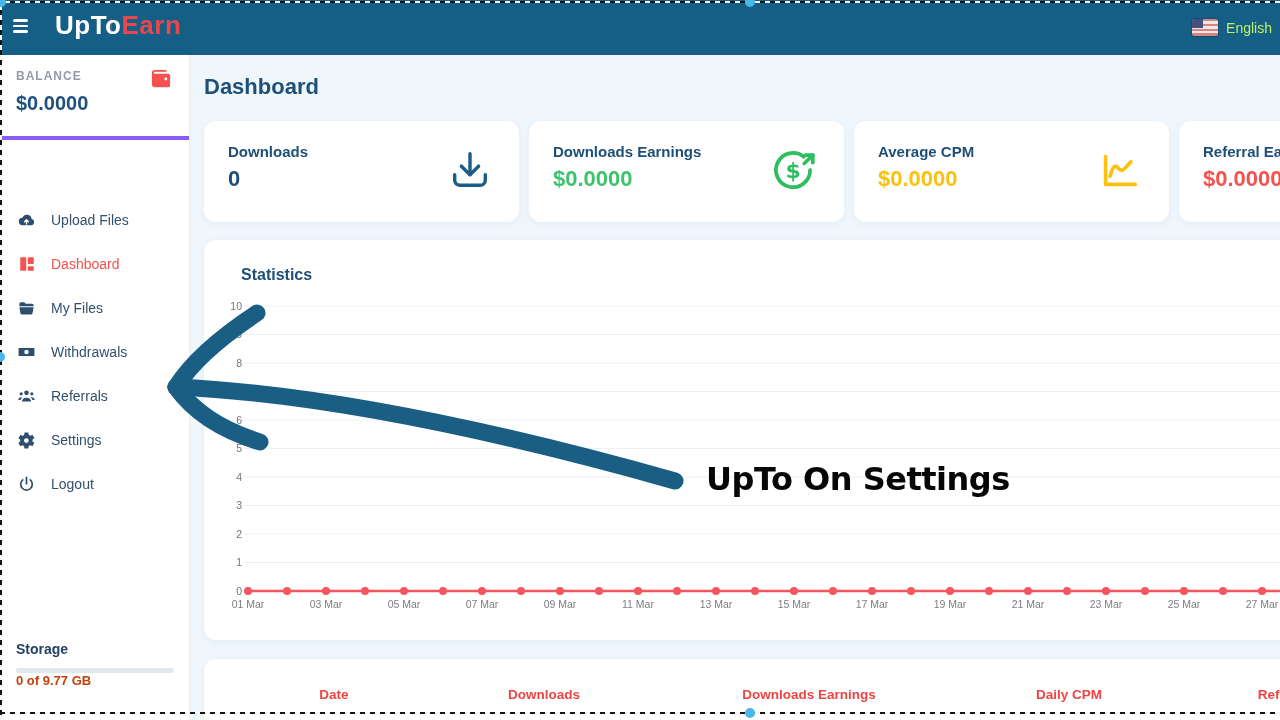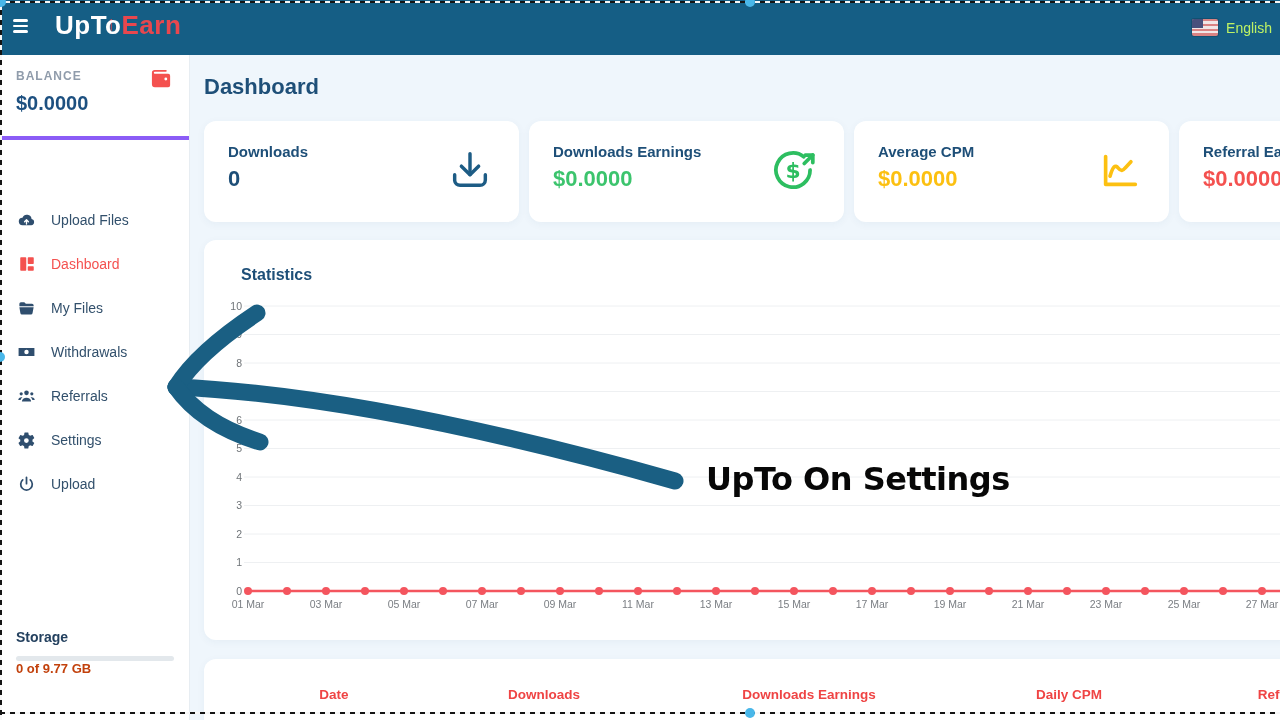--- a/index.html
+++ b/index.html
@@ -28,21 +28,21 @@
   .balance-box { position:relative; height:85px; border-bottom:4px solid #8b5cf6; padding:14px 16px; }
   .balance-label { font-size:12px; font-weight:700; letter-spacing:1px; color:#909cab; }
   .balance-value { margin-top:9px; font-size:20px; font-weight:700; color:#1d5080; }
   .wallet { position:absolute; right:16px; top:12px; color:#f4514f; }
   .menu { position:absolute; top:143px; left:0; width:100%; }
   .menu-item { display:flex; align-items:center; height:44px; padding-left:17px; gap:15px; cursor:pointer; }
   .mi-icon { width:19px; height:19px; display:flex; align-items:center; justify-content:center; color:#2f4e6e; }
   .mi-label { font-size:14px; font-weight:500; color:#32506c; }
   .menu-item.active .mi-icon { color:#f4514f; }
   .menu-item.active .mi-label { color:#f4514f; }
-  .storage-box { position:absolute; left:16px; top:574px; width:158px; }
+  .storage-box { position:absolute; left:16px; top:586px; width:158px; }
   .storage-label { font-size:14px; font-weight:600; color:#24415f; }
   .storage-bar { margin-top:11px; width:158px; height:5px; border-radius:3px; background:#e3e8ec; overflow:hidden; }
   .storage-fill { height:100%; background:#f4514f; }
   .storage-used { font-size:13px; font-weight:600; color:#c2410c; }
 
   
   .main-title { position:absolute; left:204px; top:74px; font-size:22px; font-weight:700; color:#1e4f78; }
   .cards-row { position:absolute; left:204px; top:121px; display:flex; gap:10px; }
   .stat-card { position:relative; width:315px; height:101px; background:#fff; border-radius:12px;
                box-shadow:0 2px 8px rgba(30,70,120,.05); flex:none; padding:22px 24px; }
@@ -162,21 +162,21 @@
           </span>
           <span class="mi-label">Settings</span>
         </div>
         <div class="menu-item">
           <span class="mi-icon">
             <svg width="19" height="19" viewBox="0 0 24 24" fill="none" stroke="currentColor" stroke-width="2.2" stroke-linecap="round">
               <path d="M12 3v8"></path>
               <path d="M7.2 6.2a7.3 7.3 0 1 0 9.6 0"></path>
             </svg>
           </span>
-          <span class="mi-label">Upload</span>
+          <span class="mi-label">Logout</span>
         </div>
       </div>
     <div class="storage-box">
       <div class="storage-label">Storage</div>
       <div class="storage-bar">
           <div class="storage-fill" id="storage-fill" style="width: 0%;"></div>
         </div>
       <div class="storage-used">0 of 9.77 GB</div>
 
     </div>

